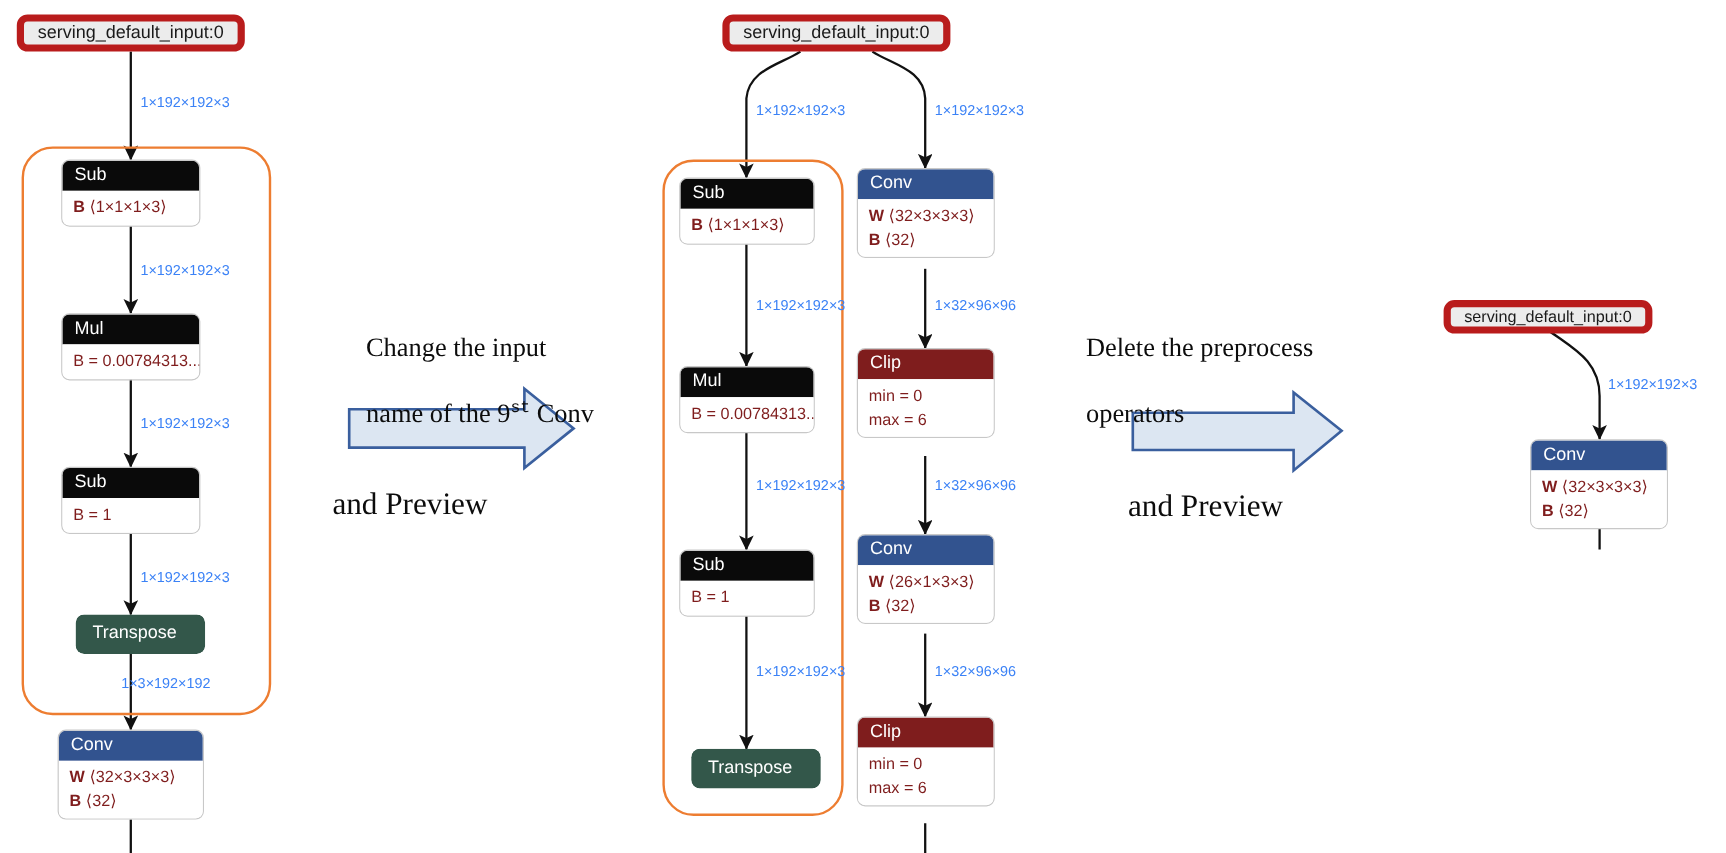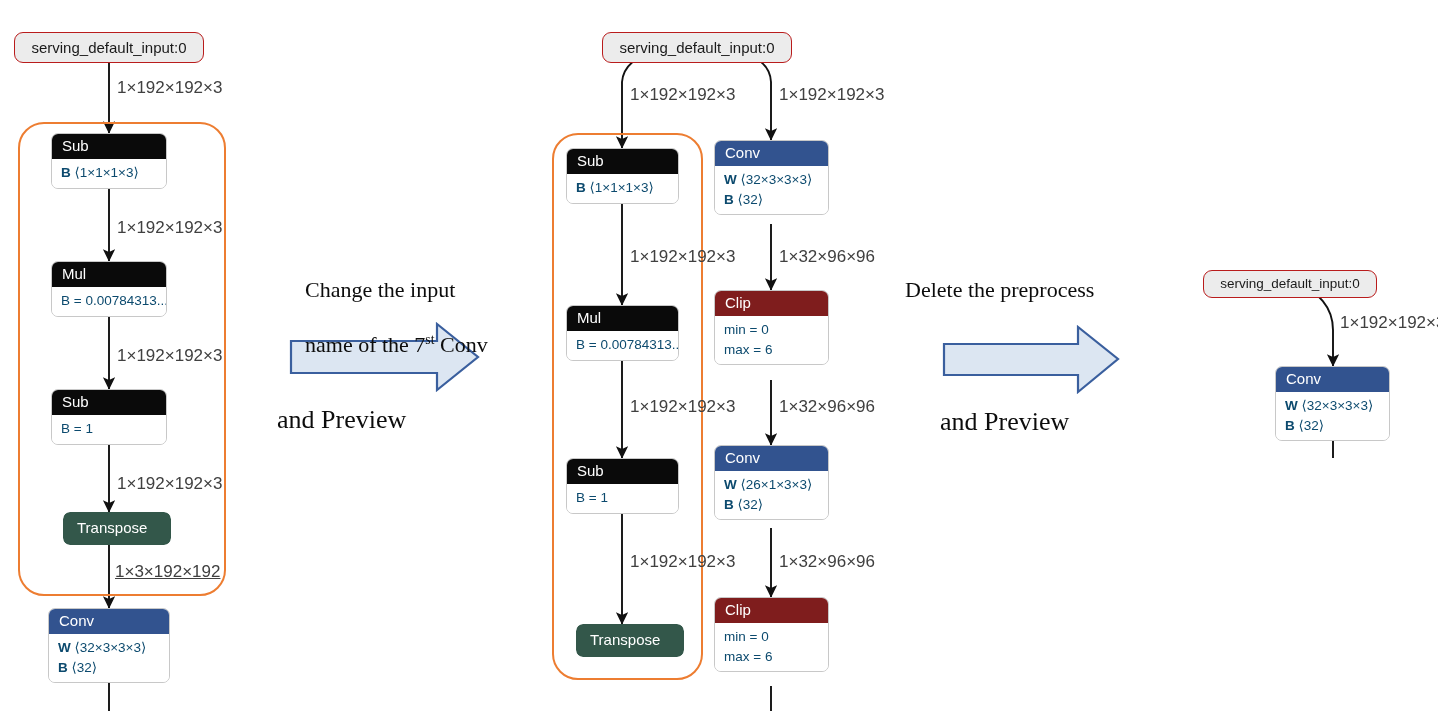--- a/index.html
+++ b/index.html
@@ -9,29 +9,28 @@
     font-family:"Liberation Sans", sans-serif;
     overflow:hidden;
     position:relative;
   }
   #stage{position:absolute;left:0;top:0;width:1438px;height:711px;}
 
   
   .io-node{
     position:absolute;
     background:#ececec;
-    border:1px solid #b91c1c;
+    border:6px solid #b91c1c;
     border-radius:9px;
     color:#1a1a1a;
     font-size:15px;
     line-height:1;
     display:flex;align-items:center;justify-content:center;
     white-space:nowrap;
     box-sizing:border-box;
-    margin-top:20px;
   }
 
   .op-node{
     position:absolute;
     border-radius:7px;
     box-sizing:border-box;
     overflow:hidden;
     background:#ffffff;
     border:1px solid #c8c8c8;
   }
@@ -49,38 +48,38 @@
     text-align:center;
     padding:7px 24px 9px 14px;
   }
 
   .op-body{
     background:#ffffff;
     padding:4px 9px 5px 9px;
   }
   .op-row{
     font-size:13.5px;
-    color:#0c4a6e;
+    color:#7f1d1d;
     line-height:1.45;
     white-space:nowrap;
   }
   .op-row b{font-weight:bold;}
   .op-row .ang{letter-spacing:0px;}
 
   
   .c-black{background:#0a0a0a;}
   .c-blue{background:#32538f;}
   .c-red{background:#7f1d1d;}
   .c-green{background:#33574a;}
 
   
   .edge-label{
     position:absolute;
-    font-size:17px;
-    color:#404040;
+    font-size:12px;
+    color:#3b82f6;
     white-space:nowrap;
     line-height:1;
   }
 
   
   .group-box{
     position:absolute;
     border:2.2px solid #ED7D31;
     border-radius:26px;
     box-sizing:border-box;
@@ -90,21 +89,21 @@
   
   .annot{
     position:absolute;
     font-family:"Liberation Serif", serif;
     font-size:22px;
     color:#0c0c0c;
     line-height:1.26;
     white-space:pre-line;
     margin-left:32px;
   }
-  .annot sup{font-size:0.62em;vertical-align:super;line-height:0;}
+  .annot sup{font-size:0.62em;vertical-align:super;line-height:0;font-family:Liberation Mono, monospace;}
   .annot-sub{
     position:absolute;
     font-family:"Liberation Serif", serif;
     font-size:26px;
     color:#0c0c0c;
     white-space:nowrap;
   }
 
   svg.wires{position:absolute;left:0;top:0;width:1438px;height:711px;pointer-events:none;}
 </style>
@@ -190,33 +189,33 @@
       <div class="op-row">B = 1</div>
     </div>
   </div>
 
   <div class="edge-label" style="left:117px;top:475px;">1×192×192×3</div>
 
   <div class="op-node no-body" style="left:63px;top:512px;">
     <div class="op-head c-green">Transpose</div>
   </div>
 
-  <div class="edge-label" style="left:115px;top:563px;text-decoration:underline;">1×3×192×192</div>
+  <div class="edge-label" style="left:101px;top:563px;">1×3×192×192</div>
 
   <div class="op-node" style="left:48px;top:608px;width:122px;">
     <div class="op-head c-blue">Conv</div>
     <div class="op-body">
       <div class="op-row"><b>W</b>&nbsp;<span class="ang">⟨32×3×3×3⟩</span></div>
       <div class="op-row"><b>B</b>&nbsp;<span class="ang">⟨32⟩</span></div>
     </div>
   </div>
 
   <div class="annot" style="left:273px;top:248px;width:250px;">
     <div>Change the input</div>
-    <div><span>name of the 7</span><sup>st</sup><span> Conv</span></div>
+    <div><span>name of the 9</span><sup>st</sup><span> Conv</span></div>
   </div>
   <div class="annot-sub" style="left:277px;top:405px;">and Preview</div>
 
   <div class="group-box" style="left:552px;top:133px;width:151px;height:547px;"></div>
 
   <div class="io-node" style="left:602px;top:12px;width:190px;height:31px;">
     <span>serving_default_input:0</span>
   </div>
 
   <div class="edge-label" style="left:630px;top:86px;">1×192×192×3</div>
@@ -286,20 +285,21 @@
   <div class="op-node" style="left:714px;top:597px;width:115px;">
     <div class="op-head c-red">Clip</div>
     <div class="op-body">
       <div class="op-row">min = 0</div>
       <div class="op-row">max = 6</div>
     </div>
   </div>
 
   <div class="annot" style="left:873px;top:248px;width:290px;">
     <div>Delete the preprocess</div>
+    <div><span>operators</span><sup></sup><span></span></div>
   </div>
   <div class="annot-sub" style="left:940px;top:407px;">and Preview</div>
 
   <div class="io-node" style="left:1203px;top:250px;width:174px;height:28px;font-size:13.5px;">
     <span>serving_default_input:0</span>
   </div>
 
   <div class="edge-label" style="left:1340px;top:314px;">1×192×192×3</div>
 
   <div class="op-node" style="left:1275px;top:366px;width:115px;">

